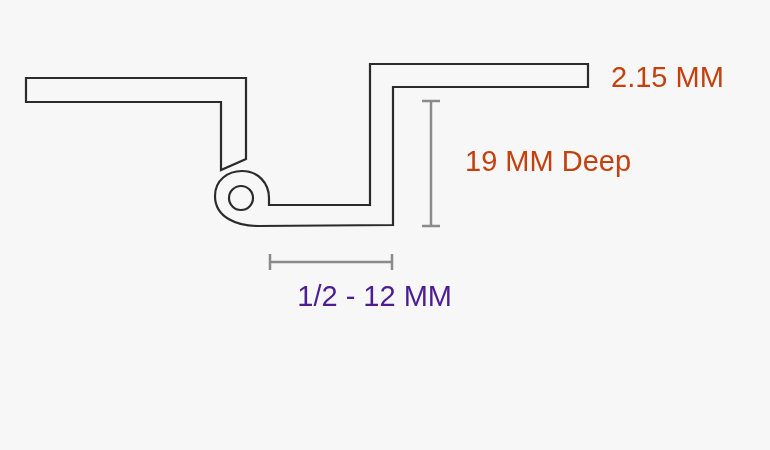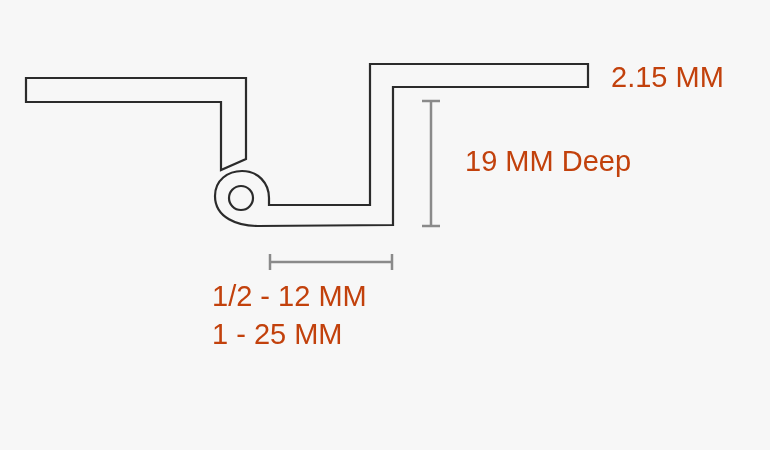--- a/index.html
+++ b/index.html
@@ -1,20 +1,20 @@
 <!DOCTYPE html>
 <html><head>
 <meta charset="utf-8">
 <style>
   html, body { margin:0; padding:0; }
   body { width:770px; height:450px; background:#f7f7f7; position:relative; overflow:hidden;
          font-family:"Liberation Sans", sans-serif; color:#2b2b2b; }
   svg { position:absolute; left:0; top:0; }
   .lbl { position:absolute; font-size:29px; line-height:36px; white-space:nowrap; color:#c2410c; }
-  .sizes { position:absolute; left:212px; top:278px; width:240px; text-align:left; font-size:29px; line-height:37.5px; color:#c2410c; }
+  .sizes { position:absolute; left:212px; top:278px; width:240px; text-align:right; font-size:29px; line-height:37.5px; color:#4c1d95; }
 </style>
 </head>
 <body>
 
 <svg width="770" height="450" viewBox="0 0 770 450">
   <g fill="none" stroke="#2b2b2b" stroke-width="2.2" stroke-linejoin="miter">
     <path d="M26,78 L246,78 L246,159 L221,170 L221,102 L26,102 Z"></path>
     <path d="M269,205 L370,205 L370,64 L588,64 L588,87 L393,87 L393,225 L258,226
          C238,226 215,218 215,196 C215,180 228,171 242,171 C258,171 269,183 269,198 Z"></path>
     <circle cx="241" cy="198" r="12"></circle>
@@ -31,14 +31,13 @@
       <line x1="392" y1="254" x2="392" y2="270"></line>
     </g>
   </g>
 </svg>
 
 <div class="lbl" style="left:611px; top:59px;">2.15 MM</div>
 <div class="lbl" style="left:445px; top:143px;margin-left:20px;">19 MM Deep</div>
 
 <div class="sizes">
   <div>1/2 - 12 MM</div>
-  <div>1 - 25 MM</div>
 </div>
 
 </body></html>

